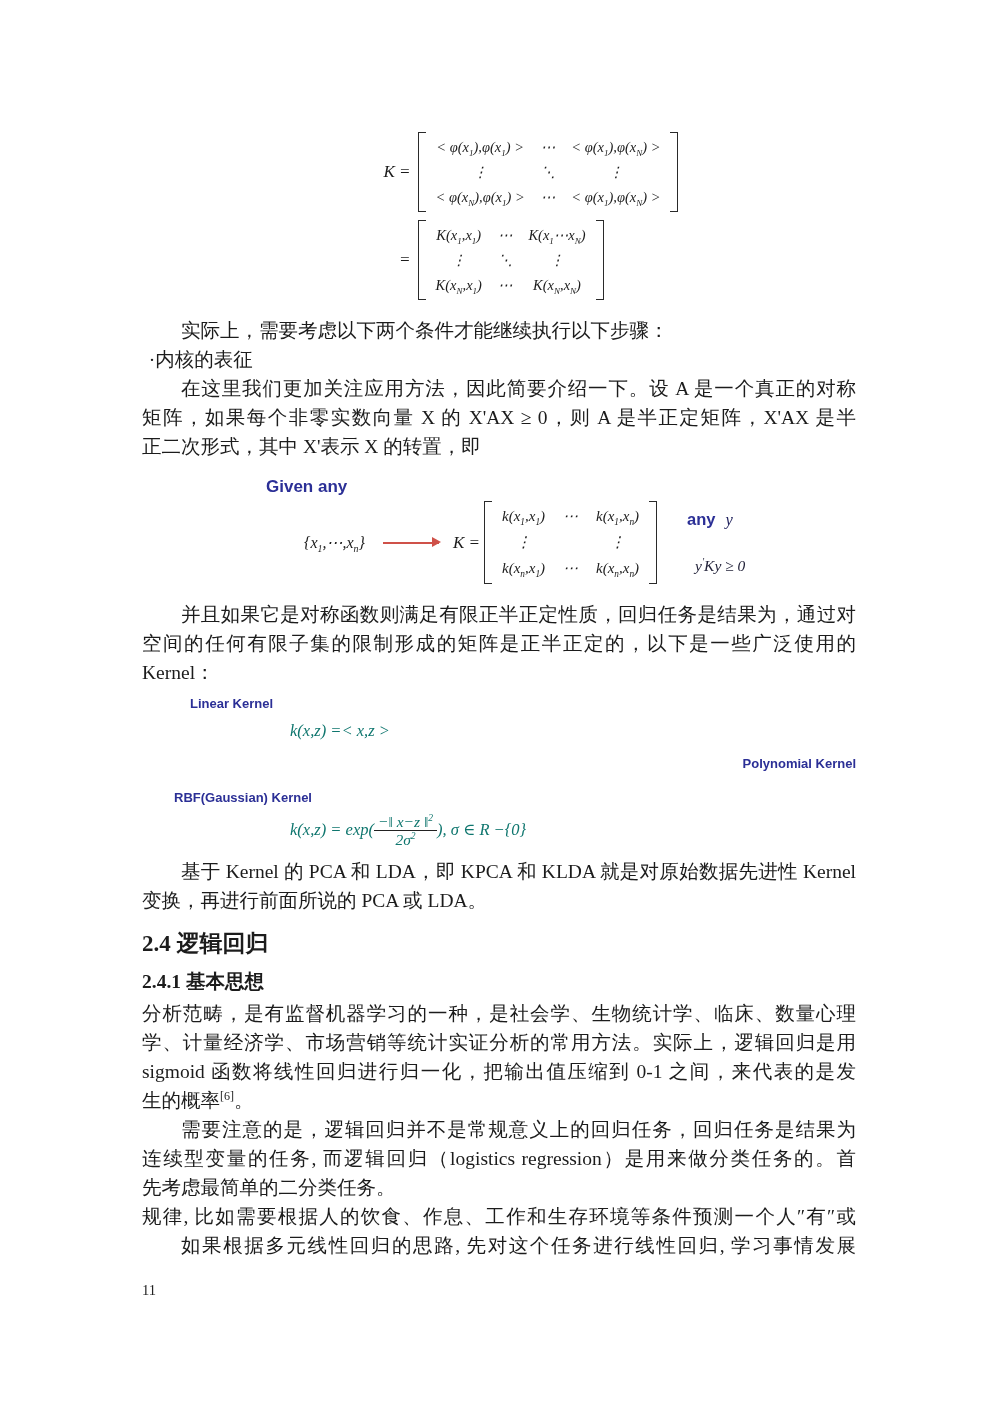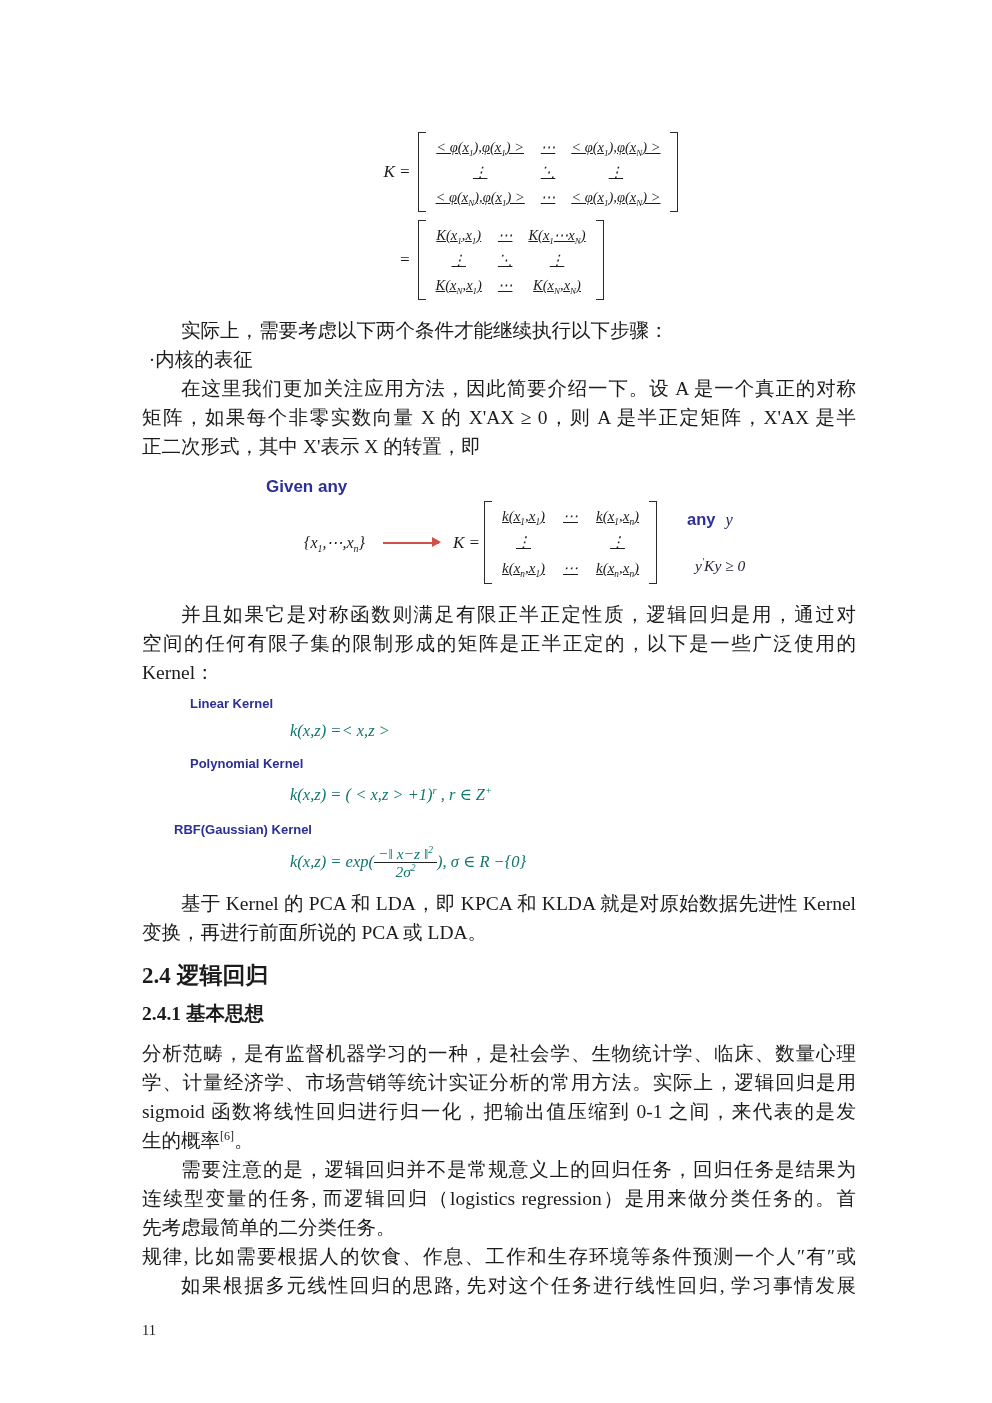--- a/index.html
+++ b/index.html
@@ -13,27 +13,27 @@
   
   .line{font-size:19.5px;line-height:29px;text-align:justify;}
   .jl{text-align-last:justify;}
   .ind{text-indent:2em;}
   .bul{text-indent:0.35em;}
   sub{font-size:0.62em;line-height:0;}
   sup{font-size:0.62em;line-height:0;}
 
   
   .h-sec{font-size:23px;font-weight:bold;margin:14px 0 0 0;line-height:30px;}
-  .h-sub{font-size:19.5px;font-weight:bold;margin:10px 0 12px 0;line-height:26px;}
+  .h-sub{font-size:19.5px;font-weight:bold;margin:10px 0 4px 0;line-height:26px;}
   .matrix{display:inline-flex;align-items:stretch;}
   .brk{width:7px;flex:none;}
   .brk.l{border:1.6px solid #2a2a2a;border-right:none;}
   .brk.r{border:1.6px solid #2a2a2a;border-left:none;}
   .cells{display:grid;grid-template-columns:repeat(3,auto);align-items:center;
-         justify-items:center;font-style:italic;text-decoration:underline;}
+         justify-items:center;font-style:italic;}
   .f1 .cells{padding:5px 10px;column-gap:16px;row-gap:5px;font-size:14.5px;line-height:20px;}
   .fig .cells{padding:5px 10px;column-gap:18px;row-gap:5px;font-size:15px;line-height:21px;}
 
   .f1{margin:132px 0 0 64px;display:grid;grid-template-columns:auto auto;
       row-gap:8px;align-items:center;}
   .f1 .lhs{justify-self:end;padding-right:7px;font-size:17px;font-style:italic;}
   .f1 .rhs{justify-self:start;}
 
   
   .fig{margin-top:16px;}
@@ -142,31 +142,30 @@
           <span class="brk r"></span>
         </span>
         <span class="fig-right">
           <span class="any-line"><span>any</span><span class="vy">y</span></span>
           <span class="cond">y<sup>′</sup>Ky ≥ 0</span>
         </span>
       </div>
     </div>
 
     <div class="mt-psd">
-      <div class="line ind jl">并且如果它是对称函数则满足有限正半正定性质，逻辑回归是用，通过对</div>
+      <div class="line ind jl">并且如果它是对称函数则满足有限正半正定性质，回归任务是结果为，通过对</div>
       <div class="line jl">空间的任何有限子集的限制形成的矩阵是正半正定的，以下是一些广泛使用的</div>
       <div class="line">Kernel：</div>
     </div>
 
     <div>
       <div class="k-title">Linear Kernel</div>
       <div class="k-formula">k(x,z) =&lt; x,z &gt;</div>
 
-      <div class="k-title" style="margin-top:10px;">Polynomial Kernel</div>
-      <div class="k-formula" style="margin-top:8px;">k(x,z) = ( &lt; x,z &gt; +1)<sup>r</sup> , r ∈ Z<sup>+</sup></div>
+      <div class="k-title" style="margin-top:10px;text-align:right;">Polynomial Kernel</div>
 
       <div class="k-title" style="margin-top:12px;margin-left:32px;">RBF(Gaussian) Kernel</div>
       <div class="k-formula">
         <span>k(x,z) = exp(</span><span class="frac">
             <span class="num">−‖ x−z ‖<sup>2</sup></span>
             <span class="den">2σ<sup>2</sup></span>
           </span><span>), σ ∈ R −{0}</span>
       </div>
     </div>
 

